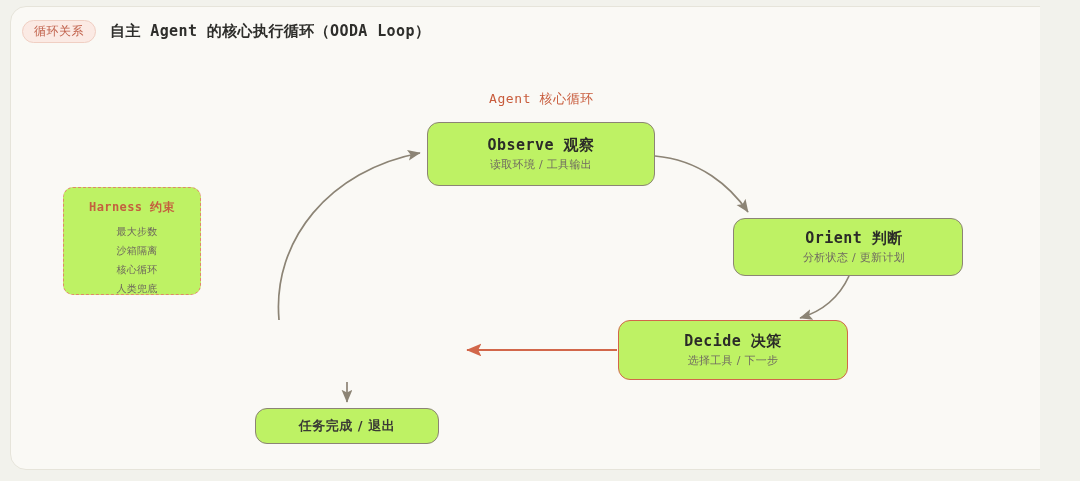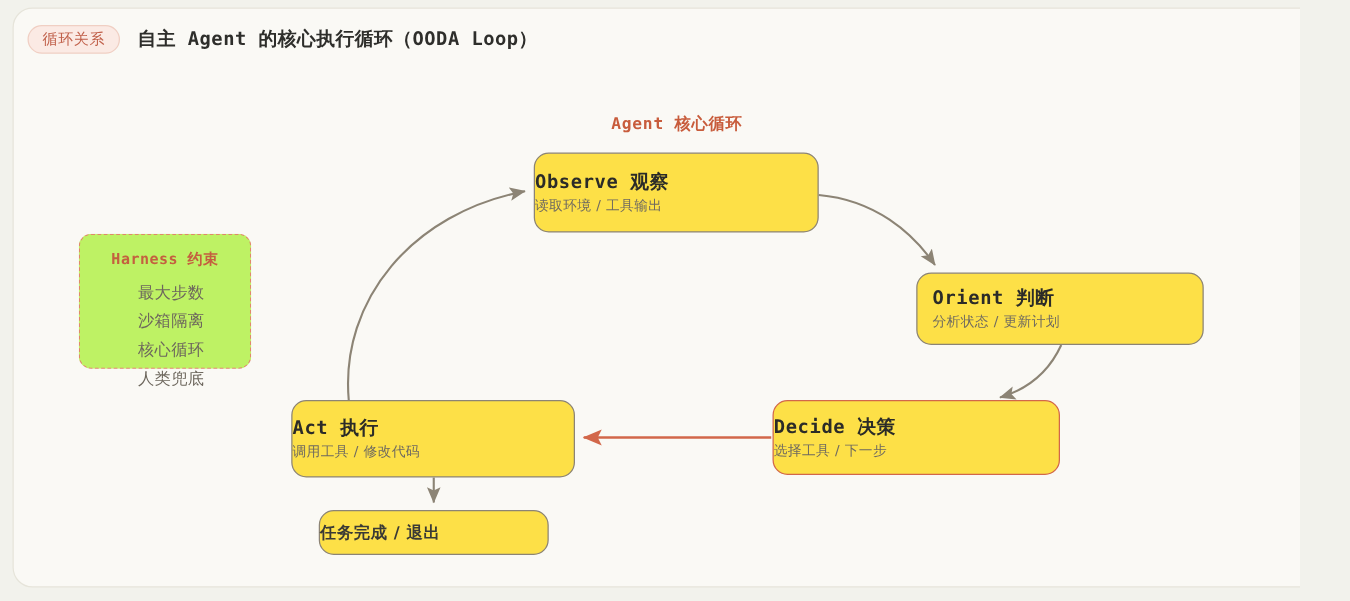--- a/index.html
+++ b/index.html
@@ -73,36 +73,36 @@
     height: 481px;
     pointer-events: none;
   }
 
   .loop-label {
     position: absolute;
     left: 489px;
     top: 90px;
     font-family: "DejaVu Sans Mono", monospace;
     font-size: 13px;
-    font-weight: bold;
+    font-weight: normal;
     color: #c85c3c;
     letter-spacing: 0.6px;
     white-space: nowrap;
   }
 
   
   .node {
     position: absolute;
     box-sizing: border-box;
-    background: #fde047;
+    background: #bef264;
     border: 1.6px solid #8c8475;
     border-radius: 12px;
     display: flex;
     flex-direction: column;
-    align-items: flex-start;
+    align-items: center;
     justify-content: center;
   }
   .node.accent {
     border-color: #d2674a;
   }
   .node-title {
     font-family: "DejaVu Sans Mono", monospace;
     font-size: 15px;
     font-weight: bold;
     color: #2b2b28;
@@ -156,21 +156,21 @@
   }
   .harness-list {
     margin-top: 9px;
     display: flex;
     flex-direction: column;
     align-items: center;
     gap: 5px;
   }
   .harness-item {
     font-family: Liberation Sans, sans-serif;
-    font-size: 13px;
+    font-size: 10px;
     color: #6d675d;
     letter-spacing: 0.3px;
     white-space: nowrap;
     margin-left: 10px;
   }
 </style>
 </head>
 <body>
 
 <div id="screen">
@@ -214,24 +214,20 @@
     <div class="node" id="node-orient">
       <div class="node-title">Orient 判断</div>
       <div class="node-sub">分析状态 / 更新计划</div>
     </div>
 
     <div class="node accent" id="node-decide">
       <div class="node-title">Decide 决策</div>
       <div class="node-sub">选择工具 / 下一步</div>
     </div>
 
-    <div class="node" id="node-act">
-      <div class="node-title">Act 执行</div>
-      <div class="node-sub">调用工具 / 修改代码</div>
-    </div>
 
     <div class="node terminal" id="node-exit">
       <div class="node-title">任务完成 / 退出</div>
     </div>
 
     <div class="harness">
       <div class="harness-title">Harness 约束</div>
       <div class="harness-list">
         <div class="harness-item">最大步数</div>
         <div class="harness-item">沙箱隔离</div>

